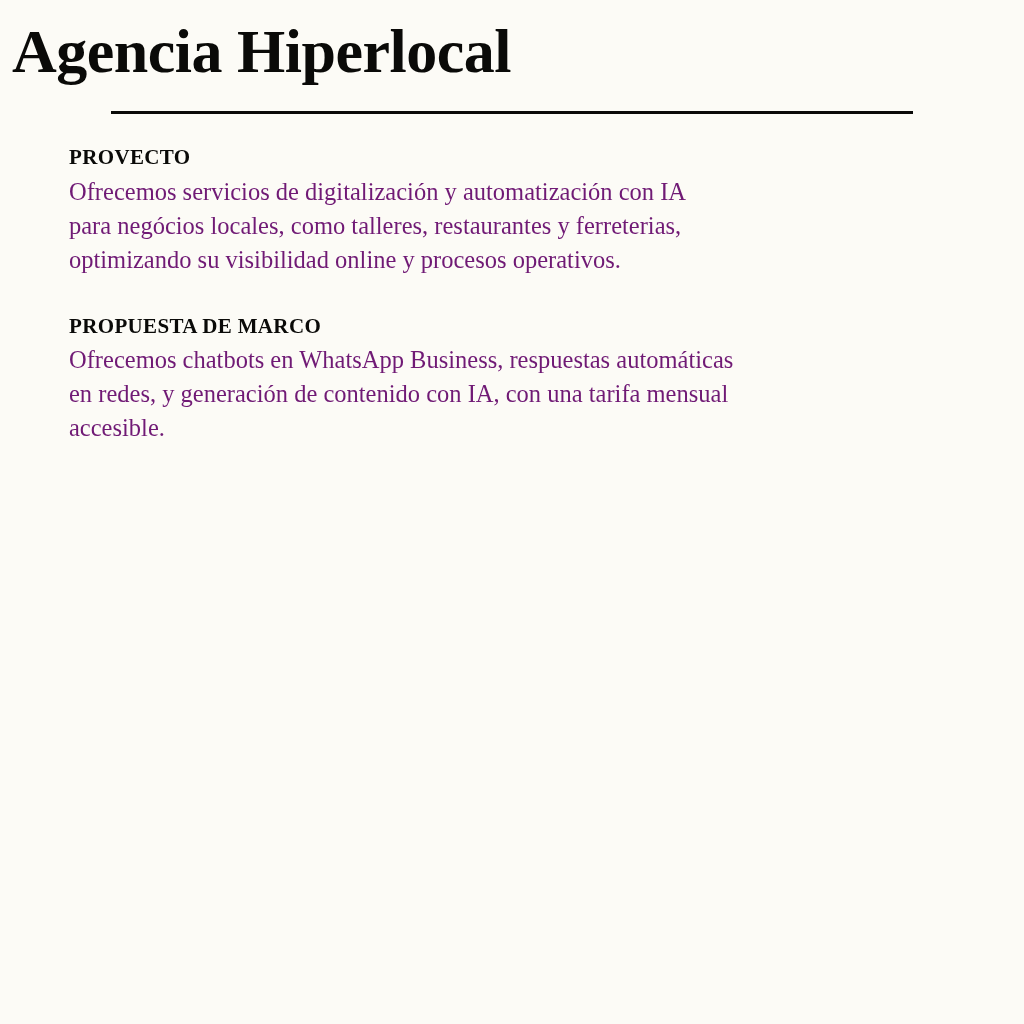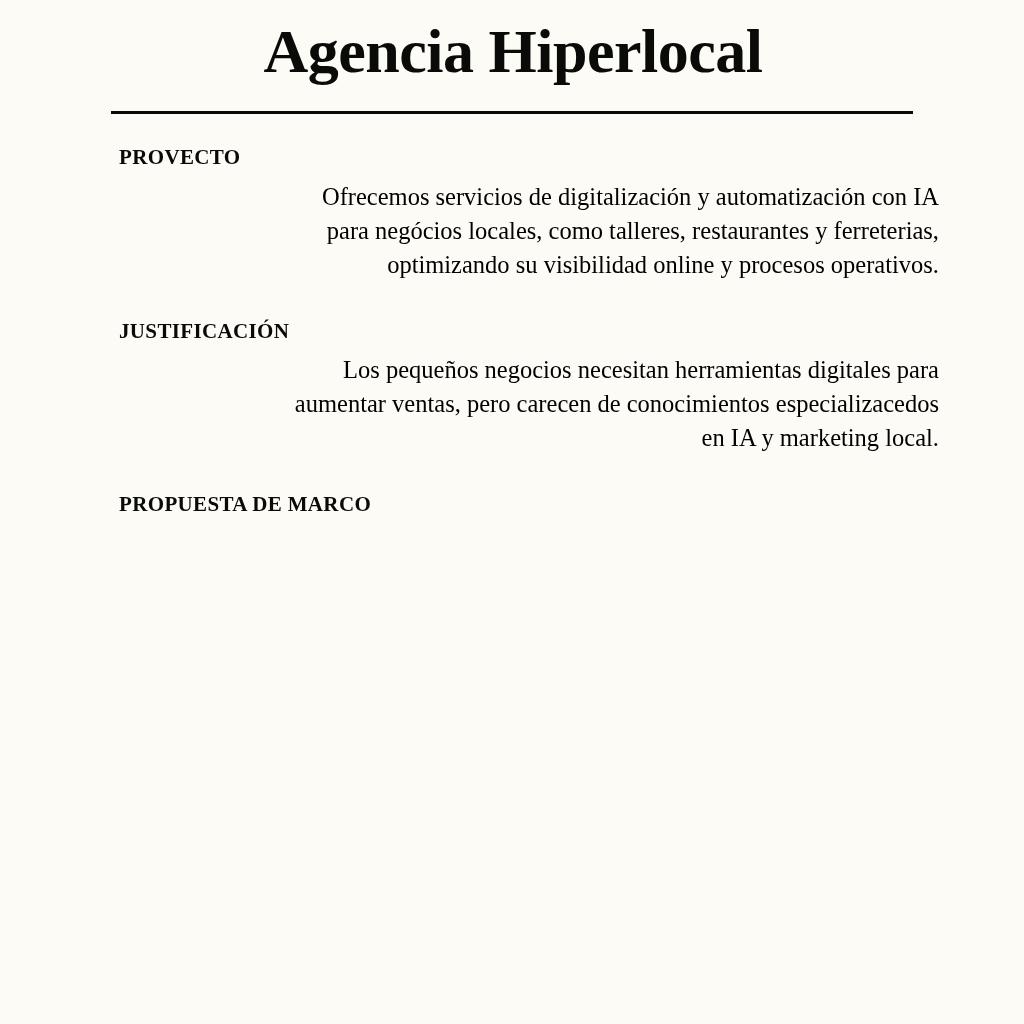--- a/index.html
+++ b/index.html
@@ -19,22 +19,21 @@
   .page {
     position: relative;
     width: 1024px;
     height: 1024px;
     box-sizing: border-box;
     background: #fcfbf6;
   }
 
   .doc-title {
     margin: 0;
-    padding: 18px 0 0 2px;
-    text-align: center;
+    padding: 18px 0 0 12px;
     font-family: "Liberation Serif", "DejaVu Serif", serif;
     font-weight: 700;
     font-size: 62px;
     line-height: 1.08;
     letter-spacing: -0.5px;
     color: #0a0a08;
   }
 
   .title-rule {
     margin: 26px auto 0 auto;
@@ -42,77 +41,73 @@
     height: 3px;
     background: #0a0a08;
   }
 
   .content {
     margin: 0;
     padding: 30px 0 0 0;
   }
 
   .section {
-    padding: 0 0 0 119px;
+    padding: 0 0 0 69px;
     margin: 0 0 36px 0;
   }
   .section:last-child {
     margin-bottom: 0;
   }
 
   .section-heading {
     margin: 0 0 3px 0;
     font-family: "Liberation Serif", "DejaVu Serif", serif;
     font-weight: 700;
     font-size: 21px;
     line-height: 1.32;
     letter-spacing: 0.35px;
     color: #0a0a08;
     text-transform: none;
   }
 
   .section-body {
-    margin: 8px;
+    margin: 0;
     font-family: "Liberation Serif", "DejaVu Serif", serif;
     font-weight: 400;
     font-size: 24.5px;
     line-height: 34px;
-    color: #000000;
+    color: #701a75;
     width: 812px;
     white-space: pre-line;
-    text-align: right;
   }
 </style>
 </head>
 <body>
 
 <div class="page">
 
   <h1 class="doc-title">Agencia Hiperlocal</h1>
 
   <div class="title-rule"></div>
 
   <div class="content">
 
     <section class="section">
       <h2 class="section-heading">PROVECTO</h2>
       <p class="section-body">Ofrecemos servicios de digitalización y automatización con IA
 para negócios locales, como talleres, restaurantes y ferreterias,
 optimizando su visibilidad online y procesos operativos.</p>
     </section>
 
-    <section class="section">
-      <h2 class="section-heading">JUSTIFICACIÓN</h2>
-      <p class="section-body">Los pequeños negocios necesitan herramientas digitales para
-aumentar ventas, pero carecen de conocimientos especializacedos
-en IA y marketing local.</p>
-    </section>
 
     <section class="section">
     </section>
 
 
     <section class="section">
       <h2 class="section-heading">PROPUESTA DE MARCO</h2>
+      <p class="section-body">Ofrecemos chatbots en WhatsApp Business, respuestas automáticas
+en redes, y generación de contenido con IA, con una tarifa mensual
+accesible.</p>
     </section>
 
   </div>
 </div>
 
 </body></html>

